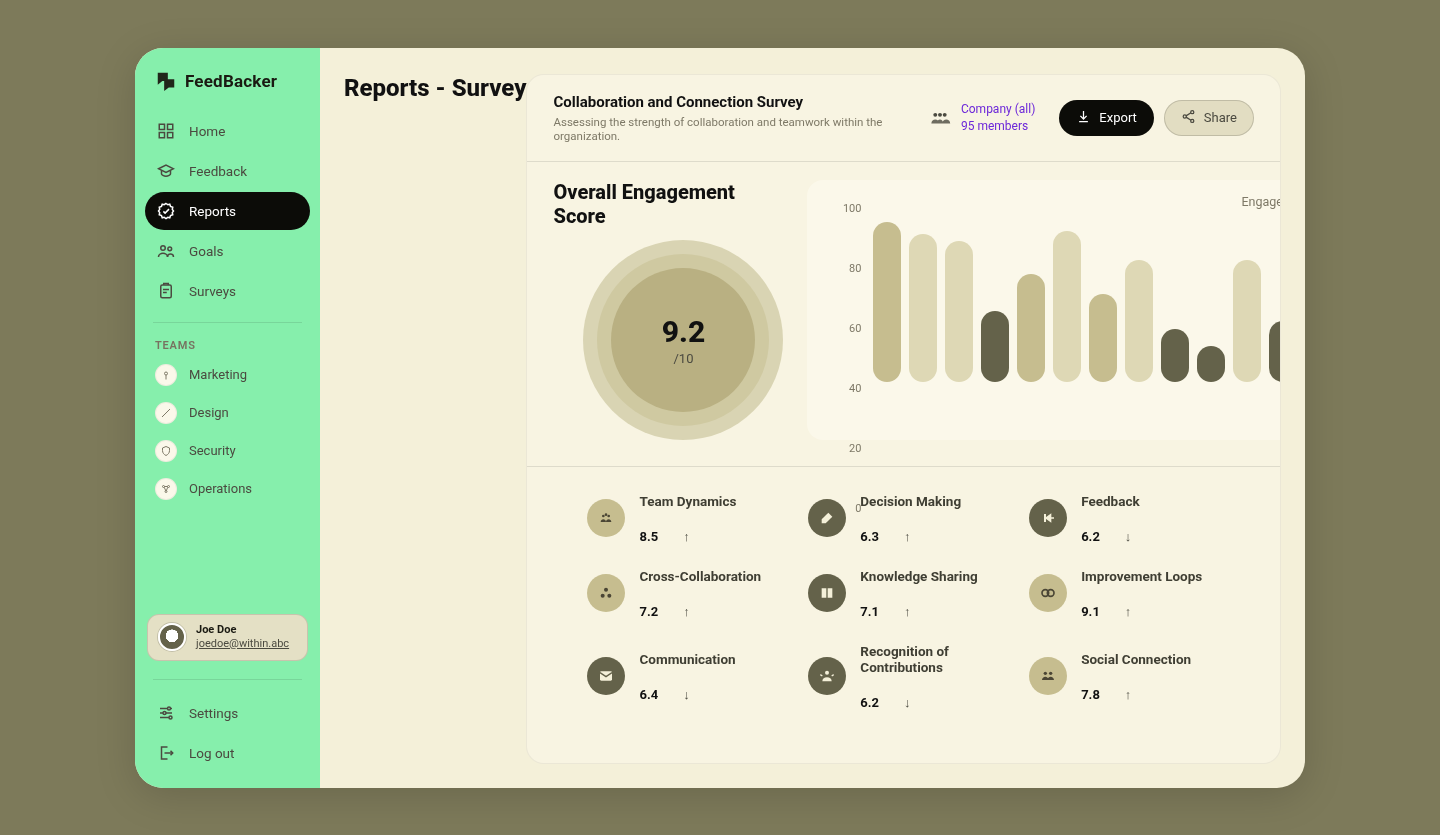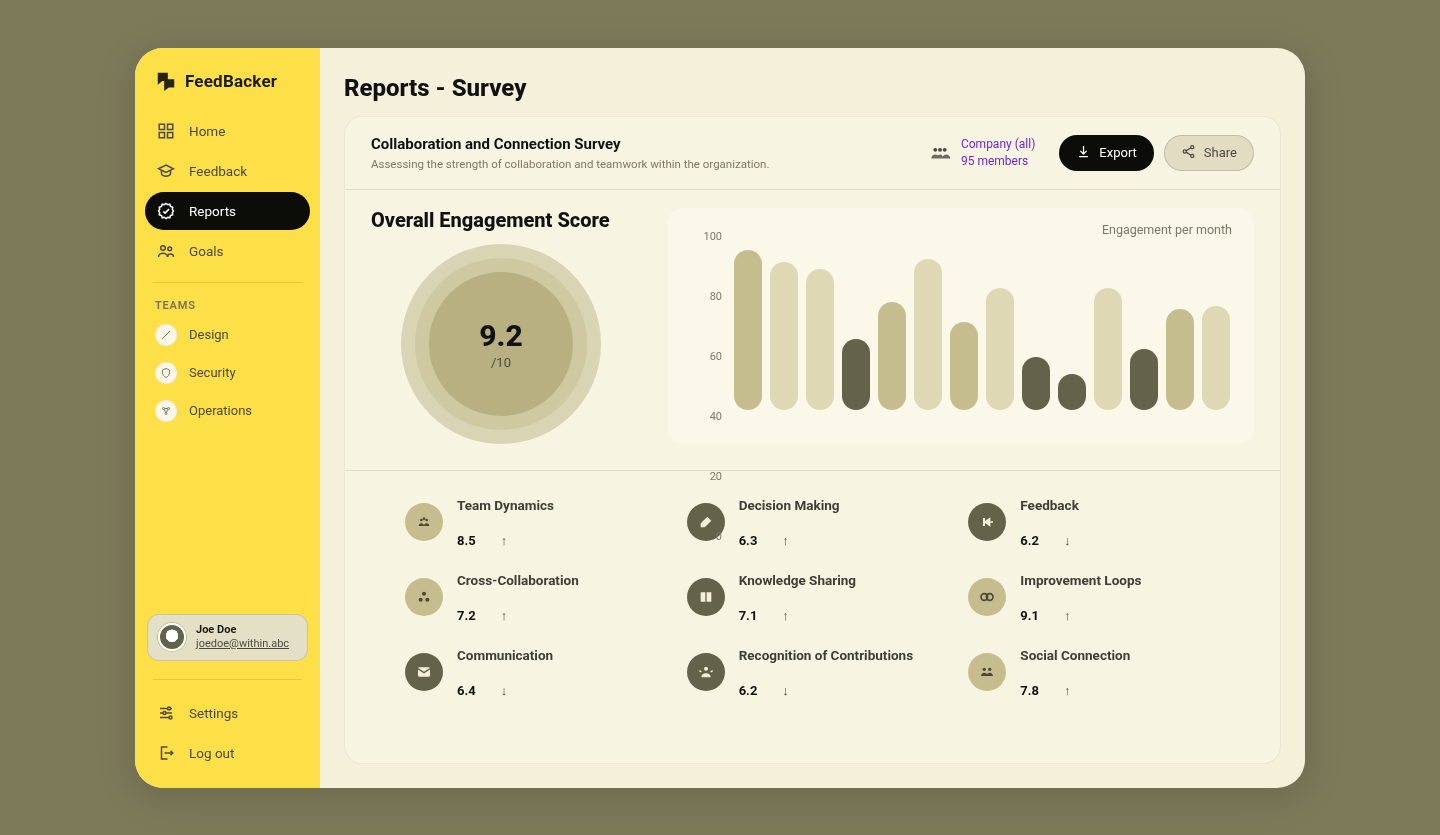--- a/index.html
+++ b/index.html
@@ -17,21 +17,21 @@
     height: 740px;
     background: #f4f0d9;
     border-radius: 28px;
     display: flex;
     overflow: hidden;
     box-shadow: 0 8px 40px rgba(0,0,0,.15);
   }
   
   .sidebar {
     width: 185px;
-    background: #fde047;
+    background: #86efac;
     display: flex;
     flex-direction: column;
     padding: 22px 0 14px 0;
   }
   .brand {
     display: flex;
     align-items: center;
     gap: 8px;
     padding: 0 18px 14px 20px;
   }
@@ -79,21 +79,21 @@
     flex-shrink:0;
     border: 2px solid #fff;
     box-shadow: 0 0 0 1px rgba(0,0,0,.15);
   }
   .profile-text { font-size:11px; line-height:1.3; }
   .profile-text .pname { font-weight:700; color:#1a1a12; }
   .profile-text .pemail { color:#4b4a40; text-decoration: underline; }
   .bottom-links { padding: 4px 10px 0 10px; }
 
   
-  .main { flex:1; padding: 26px 0 0 24px; display:flex; flex-direction:column; overflow:hidden; }
+  .main { flex:1; padding: 26px 0 0 24px; display:flex; flex-direction:row; overflow:hidden; }
   .page-title { font-size: 24px; font-weight: 800; color:#111; padding-bottom: 14px; }
   .panel {
     flex:1;
     background:#f8f4e2;
     border-radius: 18px;
     margin-right: 24px;
     margin-bottom: 24px;
     display:flex; flex-direction:column;
     overflow:hidden;
     border: 1px solid rgba(0,0,0,.05);
@@ -251,25 +251,44 @@
         <span class="nav-icon">
           <svg viewBox="0 0 24 24" fill="none" stroke="currentColor" stroke-width="2">
               <circle cx="8" cy="8" r="3"></circle>
               <circle cx="17" cy="9" r="2.5"></circle>
               <path d="M2 20c0-3 3-5 6-5s6 2 6 5"></path>
               <path d="M14 20c0-2.5 2-4 4-4s4 1.5 4 4"></path>
             </svg>
         </span>
         <span>Goals</span>
       </div>
+      <div class="nav-item">
+        <span class="nav-icon">
+          <svg viewBox="0 0 24 24" fill="none" stroke="currentColor" stroke-width="2">
+              <rect x="5" y="4" width="14" height="17" rx="2"></rect>
+              <path d="M9 4V2h6v2"></path>
+              <path d="M8 10h8M8 14h5"></path>
+            </svg>
+        </span>
+        <span>Surveys</span>
+      </div>
     </nav>
 
     <div class="divider"></div>
     <div class="section-label">TEAMS</div>
 
+    <div class="team-item">
+      <span class="team-badge">
+          <svg viewBox="0 0 24 24" fill="none" stroke="#7e7967" stroke-width="2">
+            <circle cx="12" cy="9" r="3"></circle>
+            <path d="M12 12v9"></path>
+          </svg>
+        </span>
+      <span>Marketing</span>
+    </div>
     <div class="team-item">
       <span class="team-badge">
           <svg viewBox="0 0 24 24" fill="none" stroke="#7e7967" stroke-width="2">
             <path d="M4 20L20 4"></path>
           </svg>
         </span>
       <span>Design</span>
     </div>
     <div class="team-item">
       <span class="team-badge">

